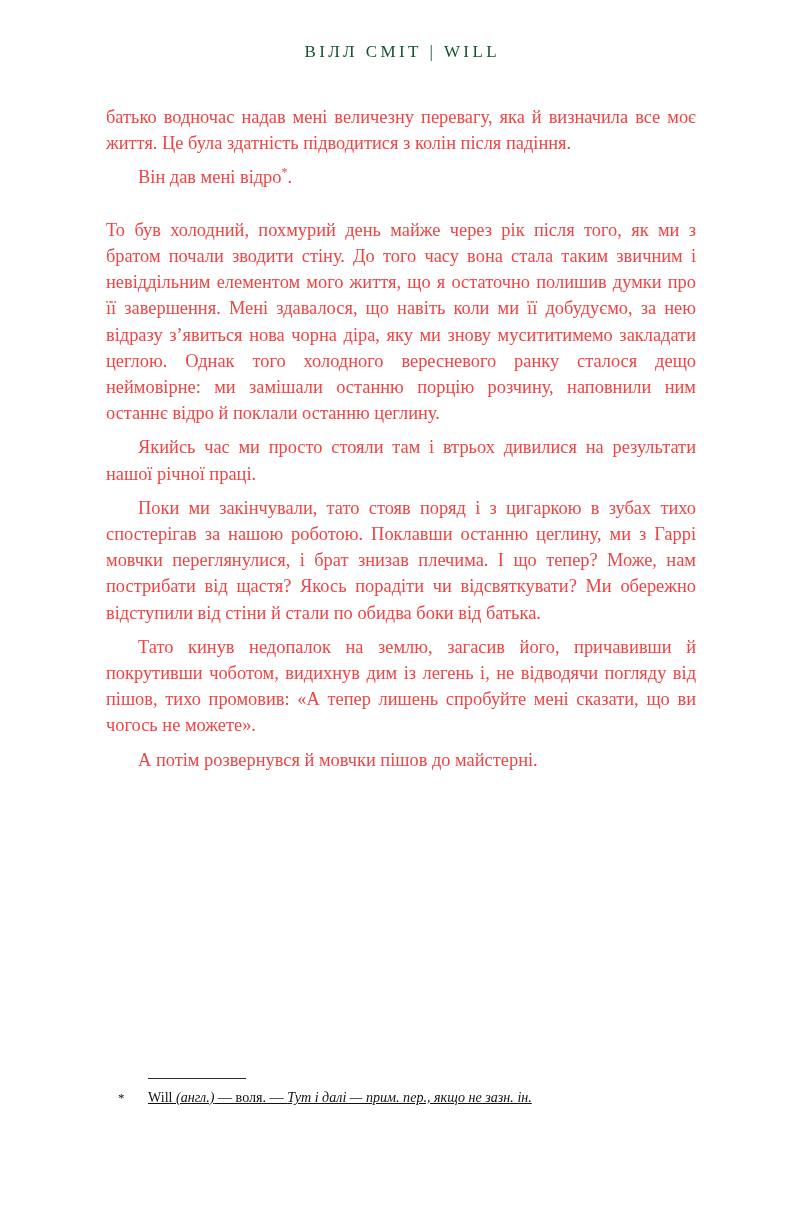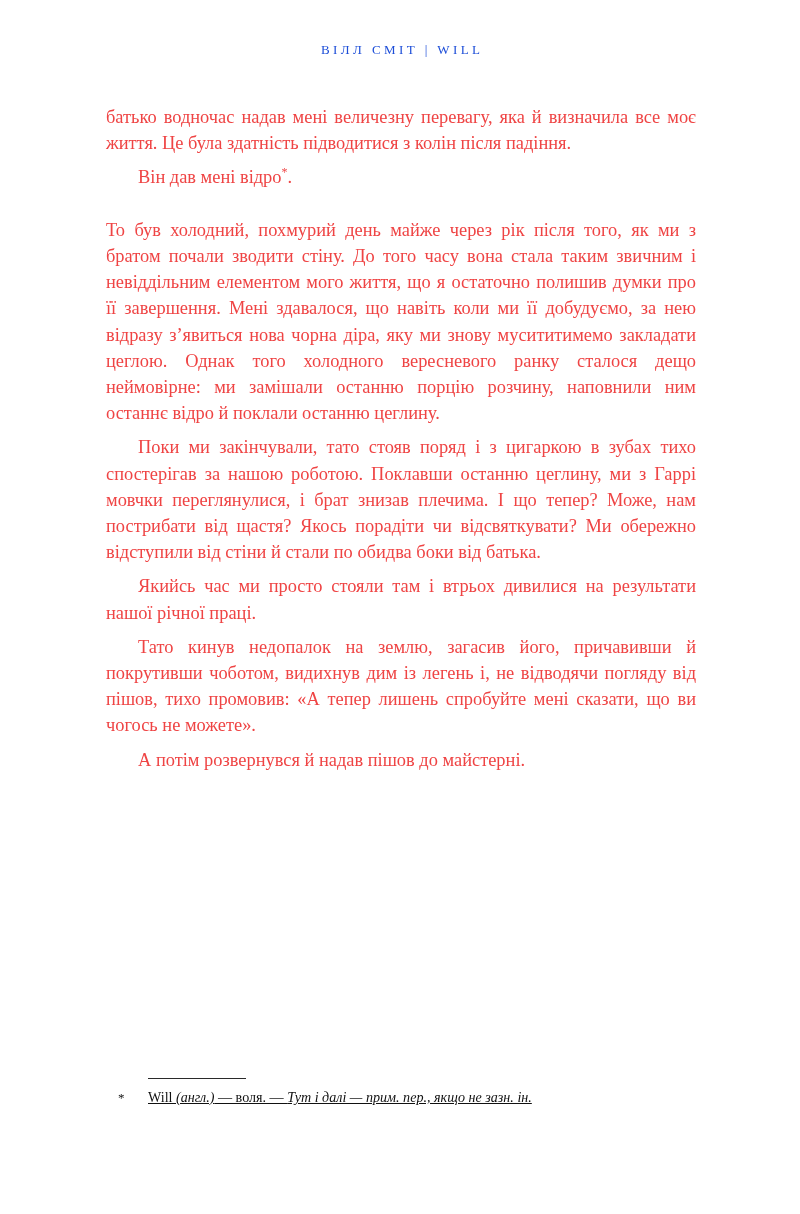--- a/index.html
+++ b/index.html
@@ -23,24 +23,24 @@
     height: 1214px;
   }
 
   
   .running-head {
     position: absolute;
     top: 42px;
     left: 98px;
     width: 605px;
     text-align: center;
-    font-size: 13px;
+    font-size: 17px;
     letter-spacing: 3.4px;
     text-indent: 3.4px;
-    color: #1d4ed8;
+    color: #14532d;
     font-variant: small-caps;
     text-transform: uppercase;
     white-space: nowrap;
   }
 
   
   .textblock {
     position: absolute;
     top: 96px;
     left: 98px;
@@ -112,27 +112,27 @@
   <div class="running-head">ВІЛЛ СМІТ | WILL</div>
 
   <div class="textblock">
 
     <p class="body-par">батько водночас надав мені величезну перевагу, яка й визначи­ла все моє життя. Це була здатність підводитися з колін після падіння.</p>
 
     <p class="body-par indent"><span>Він дав мені відро</span><span class="fn-marker">*</span><span>.</span></p>
 
     <p class="body-par gap">То був холодний, похмурий день майже через рік після того, як ми з братом почали зводити стіну. До того часу вона стала таким звичним і невіддільним елементом мого життя, що я остаточно полишив думки про її завершення. Мені здавалося, що навіть коли ми її добудуємо, за нею відразу з’явиться нова чорна діра, яку ми знову мусититимемо закладати цеглою. Однак того холо­дного вересневого ранку сталося дещо неймовірне: ми замішали останню порцію розчину, наповнили ним останнє відро й покла­ли останню цеглину.</p>
 
+    <p class="body-par indent">Якийсь час ми просто стояли там і втрьох дивилися на ре­зультати нашої річної праці.</p>
+
     <p class="body-par indent">Поки ми закінчували, тато стояв поряд і з цигаркою в зубах тихо спостерігав за нашою роботою. Поклавши останню цеглину, ми з Гаррі мовчки переглянулися, і брат знизав плечима. І що тепер? Може, нам пострибати від щастя? Якось порадіти чи від­святкувати? Ми обережно відступили від стіни й стали по обидва боки від батька.</p>
-
-    <p class="body-par indent">Якийсь час ми просто стояли там і втрьох дивилися на ре­зультати нашої річної праці.</p>
 
     <p class="body-par indent">Тато кинув недопалок на землю, загасив його, причавивши й покрутивши чоботом, видихнув дим із легень і, не відводячи погляду від пішов, тихо промовив: «А тепер лишень спробуйте мені сказати, що ви чогось не можете».</p>
 
-    <p class="body-par indent">А потім розвернувся й надав пішов до майстерні.</p>
+    <p class="body-par indent">А потім розвернувся й мовчки пішов до майстерні.</p>
 
   </div>
 
   <div class="footnote-area">
     <div class="footnote-rule"></div>
     <div class="footnote-line">
       <span class="footnote-star">*</span>
       <span class="footnote-text">
         <span>Will </span><span class="it">(англ.)</span><span> — воля. — </span><span class="it">Тут і далі — прим. пер., якщо не зазн. ін.</span>
       </span>

